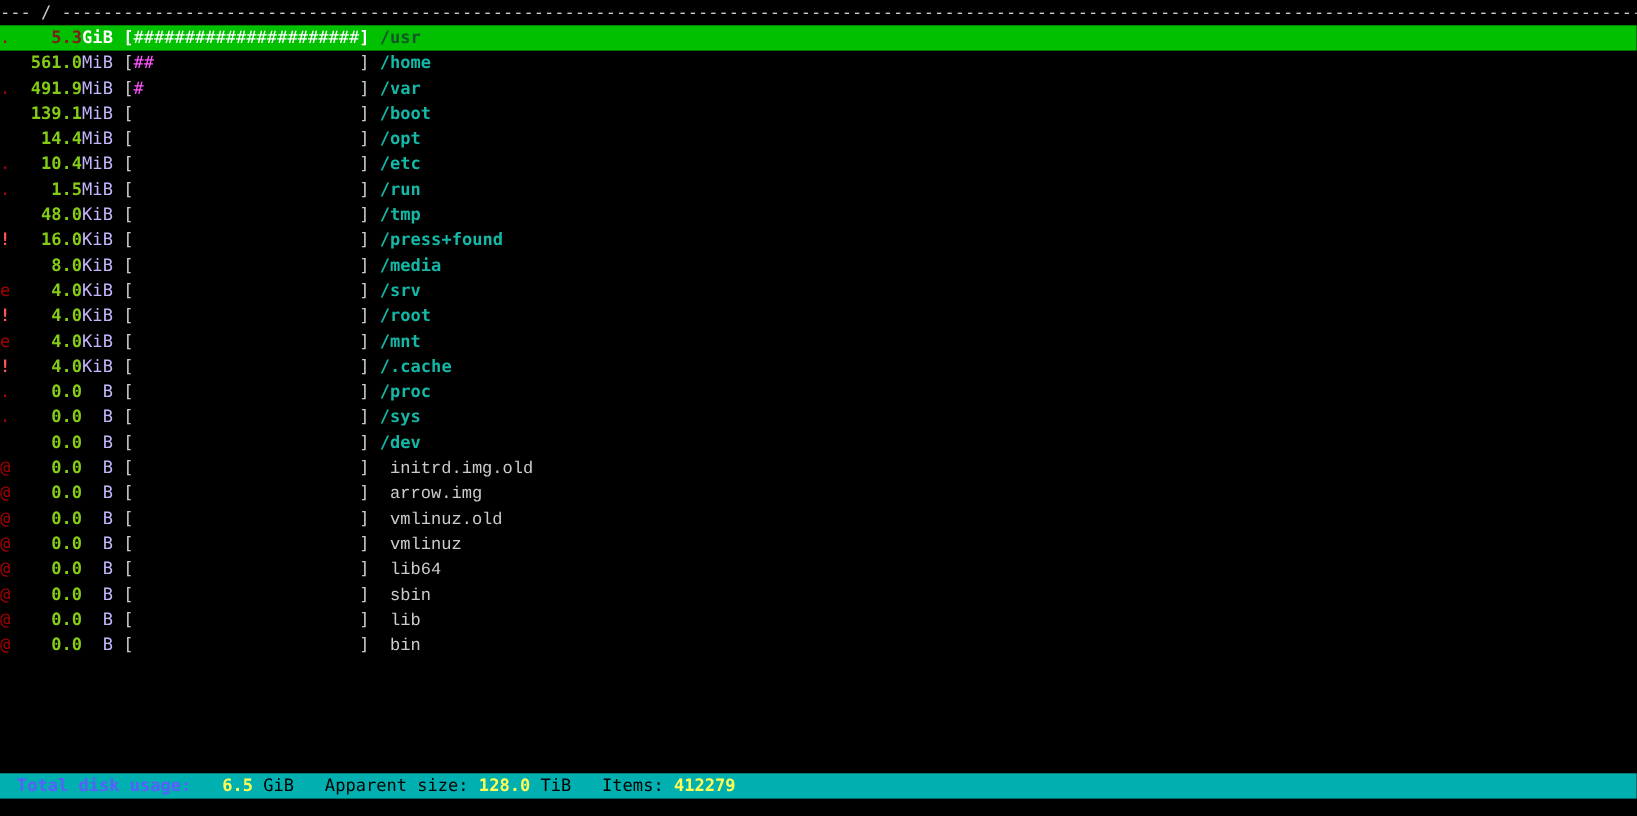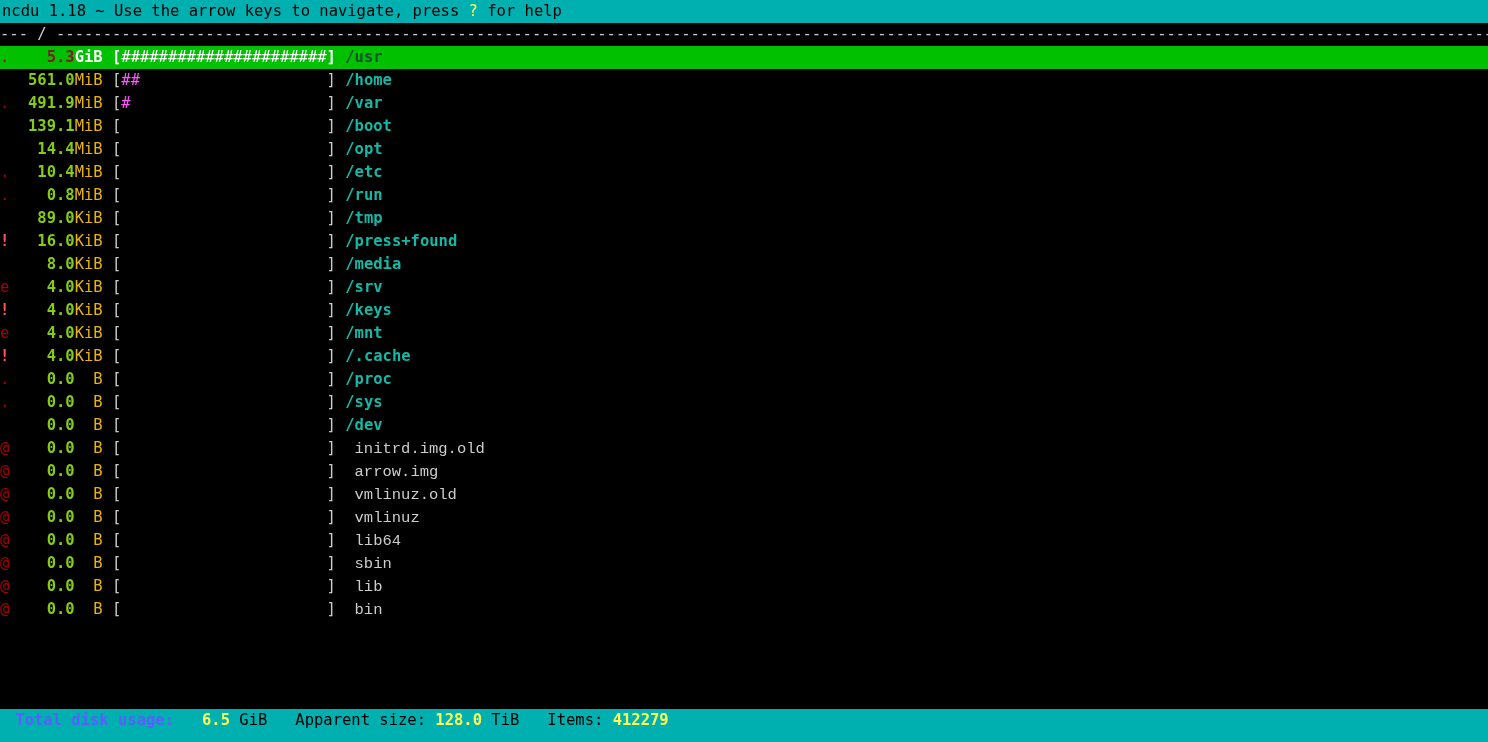--- a/index.html
+++ b/index.html
@@ -28,72 +28,71 @@
   }
   .rows { }
   .row {
     height: 23px;
     white-space: pre;
     display: flex;
     align-items: baseline;
   }
   .row .flag  { width: 2ch;  display: inline-block; text-align: left; }
   .row .size  { width: 6ch;  display: inline-block; text-align: right; color: #84cc16; font-weight: bold; }
-  .row .unit  { width: 4ch;  display: inline-block; color: #eab308; padding-left: 0; }
+  .row .unit  { width: 4ch;  display: inline-block; color: #c4b5fd; padding-left: 0; }
   .row .lbr   { color: #cccccc; }
   .row .bar   { width: 22ch; display: inline-block; color: #ff55ff; }
   .row .rbr   { color: #cccccc; }
   .row .name-dir  { color: #14b8a6; font-weight: bold; }
   .row .name-file { color: #cccccc; font-family: Liberation Mono, monospace; }
   .row.selected { background: #00c000; }
   .row.selected .size { color: #7f1d1d; }
   .row.selected .unit { color: #ffffff; font-weight: bold; }
   .row.selected .lbr,
   .row.selected .rbr { color: #ffffff; font-weight: bold; }
   .row.selected .bar  { color: #ffffff; }
   .row.selected .name-dir { color: #14532d; }
   .flag-dot  { color: #aa0000; }
   .flag-excl { color: #ff5555; font-weight: bold; }
   .flag-e    { color: #aa0000; }
   .flag-at   { color: #aa0000; }
 
   .footer {
     position: absolute;
-    bottom: 0; left: 0; right: 0;
+    bottom: 16px; left: 0; right: 0;
     background: #00b0b0;
     color: #000000;
-    height: 33px;
+    height: 23px;
     padding-left: 6px;
     white-space: pre;
   }
   .footer .lbl-total { color: #5c5cff; font-weight: bold; }
   .footer .val { color: #ffff55; font-weight: bold; }
 </style>
 </head>
 <body>
 
 <div class="screen">
 
-  <div class="header"><span>ncdu</span> <span>1.18</span><span> ~ Use the arrow keys to navigate, press </span><span class="qmark">?</span><span> for help</span></div>
 
   <div class="path-line">--- / ------------------------------------------------------------------------------------------------------------------------------------------------------------</div>
 
   <div class="rows" id="rows">
       <div class="row selected"><span class="flag flag-dot">.</span><span class="size">5.3</span> <span class="unit">GiB</span><span class="lbr">[</span><span class="bar">######################</span><span class="rbr">] </span><span class="name-dir">/usr</span></div>
       <div class="row"><span class="flag "></span><span class="size">561.0</span> <span class="unit">MiB</span><span class="lbr">[</span><span class="bar">##                    </span><span class="rbr">] </span><span class="name-dir">/home</span></div>
       <div class="row"><span class="flag flag-dot">.</span><span class="size">491.9</span> <span class="unit">MiB</span><span class="lbr">[</span><span class="bar">#                     </span><span class="rbr">] </span><span class="name-dir">/var</span></div>
       <div class="row"><span class="flag "></span><span class="size">139.1</span> <span class="unit">MiB</span><span class="lbr">[</span><span class="bar">                      </span><span class="rbr">] </span><span class="name-dir">/boot</span></div>
       <div class="row"><span class="flag "></span><span class="size">14.4</span> <span class="unit">MiB</span><span class="lbr">[</span><span class="bar">                      </span><span class="rbr">] </span><span class="name-dir">/opt</span></div>
       <div class="row"><span class="flag flag-dot">.</span><span class="size">10.4</span> <span class="unit">MiB</span><span class="lbr">[</span><span class="bar">                      </span><span class="rbr">] </span><span class="name-dir">/etc</span></div>
-      <div class="row"><span class="flag flag-dot">.</span><span class="size">0.8</span> <span class="unit">MiB</span><span class="lbr">[</span><span class="bar">                      </span><span class="rbr">] </span><span class="name-dir">/run</span></div>
-      <div class="row"><span class="flag "></span><span class="size">89.0</span> <span class="unit">KiB</span><span class="lbr">[</span><span class="bar">                      </span><span class="rbr">] </span><span class="name-dir">/tmp</span></div>
+      <div class="row"><span class="flag flag-dot">.</span><span class="size">1.5</span> <span class="unit">MiB</span><span class="lbr">[</span><span class="bar">                      </span><span class="rbr">] </span><span class="name-dir">/run</span></div>
+      <div class="row"><span class="flag "></span><span class="size">48.0</span> <span class="unit">KiB</span><span class="lbr">[</span><span class="bar">                      </span><span class="rbr">] </span><span class="name-dir">/tmp</span></div>
       <div class="row"><span class="flag flag-excl">!</span><span class="size">16.0</span> <span class="unit">KiB</span><span class="lbr">[</span><span class="bar">                      </span><span class="rbr">] </span><span class="name-dir">/press+found</span></div>
       <div class="row"><span class="flag "></span><span class="size">8.0</span> <span class="unit">KiB</span><span class="lbr">[</span><span class="bar">                      </span><span class="rbr">] </span><span class="name-dir">/media</span></div>
       <div class="row"><span class="flag flag-e">e</span><span class="size">4.0</span> <span class="unit">KiB</span><span class="lbr">[</span><span class="bar">                      </span><span class="rbr">] </span><span class="name-dir">/srv</span></div>
-      <div class="row"><span class="flag flag-excl">!</span><span class="size">4.0</span> <span class="unit">KiB</span><span class="lbr">[</span><span class="bar">                      </span><span class="rbr">] </span><span class="name-dir">/keys</span></div>
+      <div class="row"><span class="flag flag-excl">!</span><span class="size">4.0</span> <span class="unit">KiB</span><span class="lbr">[</span><span class="bar">                      </span><span class="rbr">] </span><span class="name-dir">/root</span></div>
       <div class="row"><span class="flag flag-e">e</span><span class="size">4.0</span> <span class="unit">KiB</span><span class="lbr">[</span><span class="bar">                      </span><span class="rbr">] </span><span class="name-dir">/mnt</span></div>
       <div class="row"><span class="flag flag-excl">!</span><span class="size">4.0</span> <span class="unit">KiB</span><span class="lbr">[</span><span class="bar">                      </span><span class="rbr">] </span><span class="name-dir">/.cache</span></div>
       <div class="row"><span class="flag flag-dot">.</span><span class="size">0.0</span> <span class="unit">  B</span><span class="lbr">[</span><span class="bar">                      </span><span class="rbr">] </span><span class="name-dir">/proc</span></div>
       <div class="row"><span class="flag flag-dot">.</span><span class="size">0.0</span> <span class="unit">  B</span><span class="lbr">[</span><span class="bar">                      </span><span class="rbr">] </span><span class="name-dir">/sys</span></div>
       <div class="row"><span class="flag "></span><span class="size">0.0</span> <span class="unit">  B</span><span class="lbr">[</span><span class="bar">                      </span><span class="rbr">] </span><span class="name-dir">/dev</span></div>
       <div class="row"><span class="flag flag-at">@</span><span class="size">0.0</span> <span class="unit">  B</span><span class="lbr">[</span><span class="bar">                      </span><span class="rbr">] </span><span class="name-file"> initrd.img.old</span></div>
       <div class="row"><span class="flag flag-at">@</span><span class="size">0.0</span> <span class="unit">  B</span><span class="lbr">[</span><span class="bar">                      </span><span class="rbr">] </span><span class="name-file"> arrow.img</span></div>
       <div class="row"><span class="flag flag-at">@</span><span class="size">0.0</span> <span class="unit">  B</span><span class="lbr">[</span><span class="bar">                      </span><span class="rbr">] </span><span class="name-file"> vmlinuz.old</span></div>
       <div class="row"><span class="flag flag-at">@</span><span class="size">0.0</span> <span class="unit">  B</span><span class="lbr">[</span><span class="bar">                      </span><span class="rbr">] </span><span class="name-file"> vmlinuz</span></div>
       <div class="row"><span class="flag flag-at">@</span><span class="size">0.0</span> <span class="unit">  B</span><span class="lbr">[</span><span class="bar">                      </span><span class="rbr">] </span><span class="name-file"> lib64</span></div>

